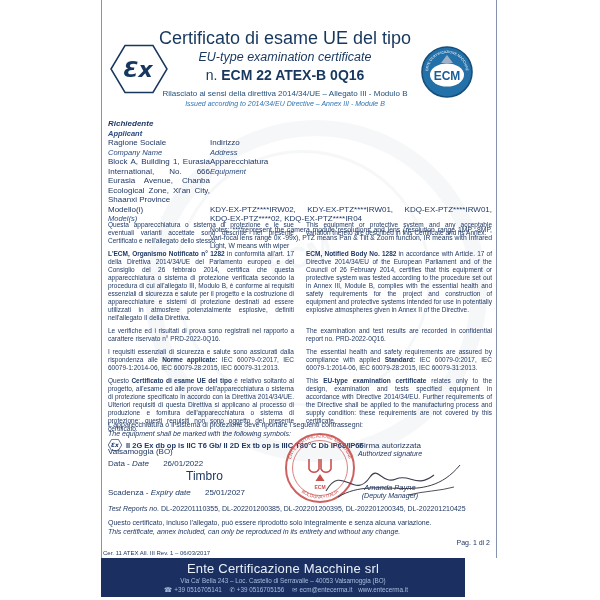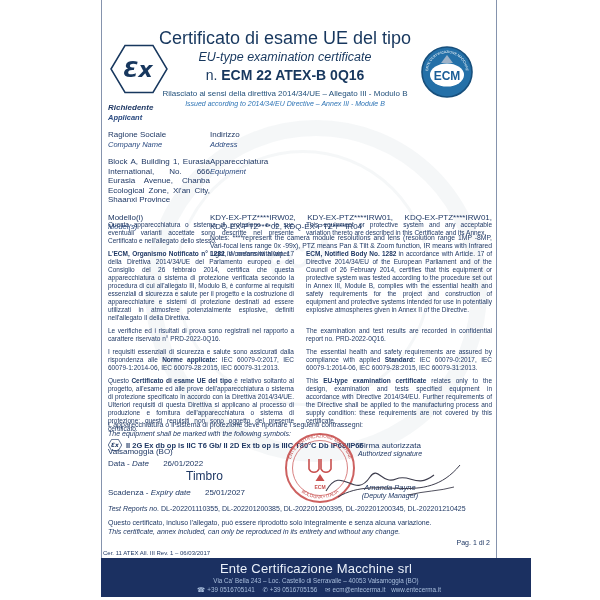--- a/index.html
+++ b/index.html
@@ -15,22 +15,22 @@
   .wm-text{position:absolute;left:120px;top:240px;width:360px;text-align:center;
            font-size:30px;font-weight:bold;color:rgba(120,135,160,0.08);transform:rotate(-18deg);}
   
   .header-text{position:absolute;left:150px;top:28px;width:270px;text-align:center;}
   .title{font-size:18px;line-height:20px;color:#17375E;}
   .subtitle{font-size:12.5px;font-style:italic;margin-top:2px;color:#17375E;}
   .certno{font-size:14px;margin-top:3px;color:#17375E;}
   .dir-it{font-size:8px;font-weight:normal;margin-top:6px;color:#1F4E79;}
   .dir-en{font-size:7px;font-style:italic;margin-top:2px;color:#2E74B5;}
   
-  .applicant{position:absolute;left:108px;top:103px;width:384px;display:grid;
-             grid-template-columns:102px 282px;row-gap:8px;font-size:8px;line-height:9.5px;}
+  .applicant{position:absolute;left:108px;top:119px;width:384px;display:grid;
+             grid-template-columns:102px 282px;row-gap:0;font-size:8px;line-height:9.5px;}
   .lbl .it{display:block;}
   .lbl .en{display:block;font-style:italic;font-size:7.5px;color:#2a4a80;}
   .applicant-head{font-weight:bold;font-style:italic;}
   .val{text-align:justify;}
   .note{font-size:6.8px;line-height:8px;margin-top:2px;text-align:justify;color:#1F3864;}
   
   .body-grid{position:absolute;left:108px;top:221px;width:384px;display:grid;
              grid-template-columns:186px 186px;column-gap:12px;row-gap:5px;
              font-size:6.5px;line-height:8px;text-align:justify;}
   .body-grid p{margin:0;}
@@ -52,21 +52,21 @@
   .sig-svg{position:absolute;left:-8px;top:14px;}
   .stamp{position:absolute;left:283px;top:431px;}
   
   .testreports{position:absolute;left:108px;top:505px;width:384px;font-size:7px;}
   .testreports .lab{font-style:italic;}
   .repro-it{position:absolute;left:108px;top:519px;font-size:7px;}
   .repro-en{position:absolute;left:108px;top:528px;font-size:7px;font-style:italic;}
   .pagenum{position:absolute;left:420px;top:539px;width:70px;text-align:right;font-size:7px;}
   .docref{position:absolute;left:103px;top:550px;font-size:6px;}
   
-  .footer-bar{position:absolute;left:101px;top:558px;width:430px;height:39px;background:#1B3061;
+  .footer-bar{position:absolute;left:101px;top:558px;width:364px;height:39px;background:#1B3061;
               text-align:center;color:#DCE6F5;}
   .fb-company{font-size:13px;line-height:15px;margin-top:3px;color:#EAF1FB;letter-spacing:0.2px;}
   .fb-address{font-size:6.3px;line-height:8px;color:#A9BEDC;margin-top:1px;}
   .fb-contacts{font-size:6.3px;line-height:8px;color:#A9BEDC;margin-top:1px;}
   .fb-contacts .ic{font-size:6.5px;margin:0 2px 0 6px;}
   b{font-weight:bold;}
 </style>
 </head>
 <body>
 

